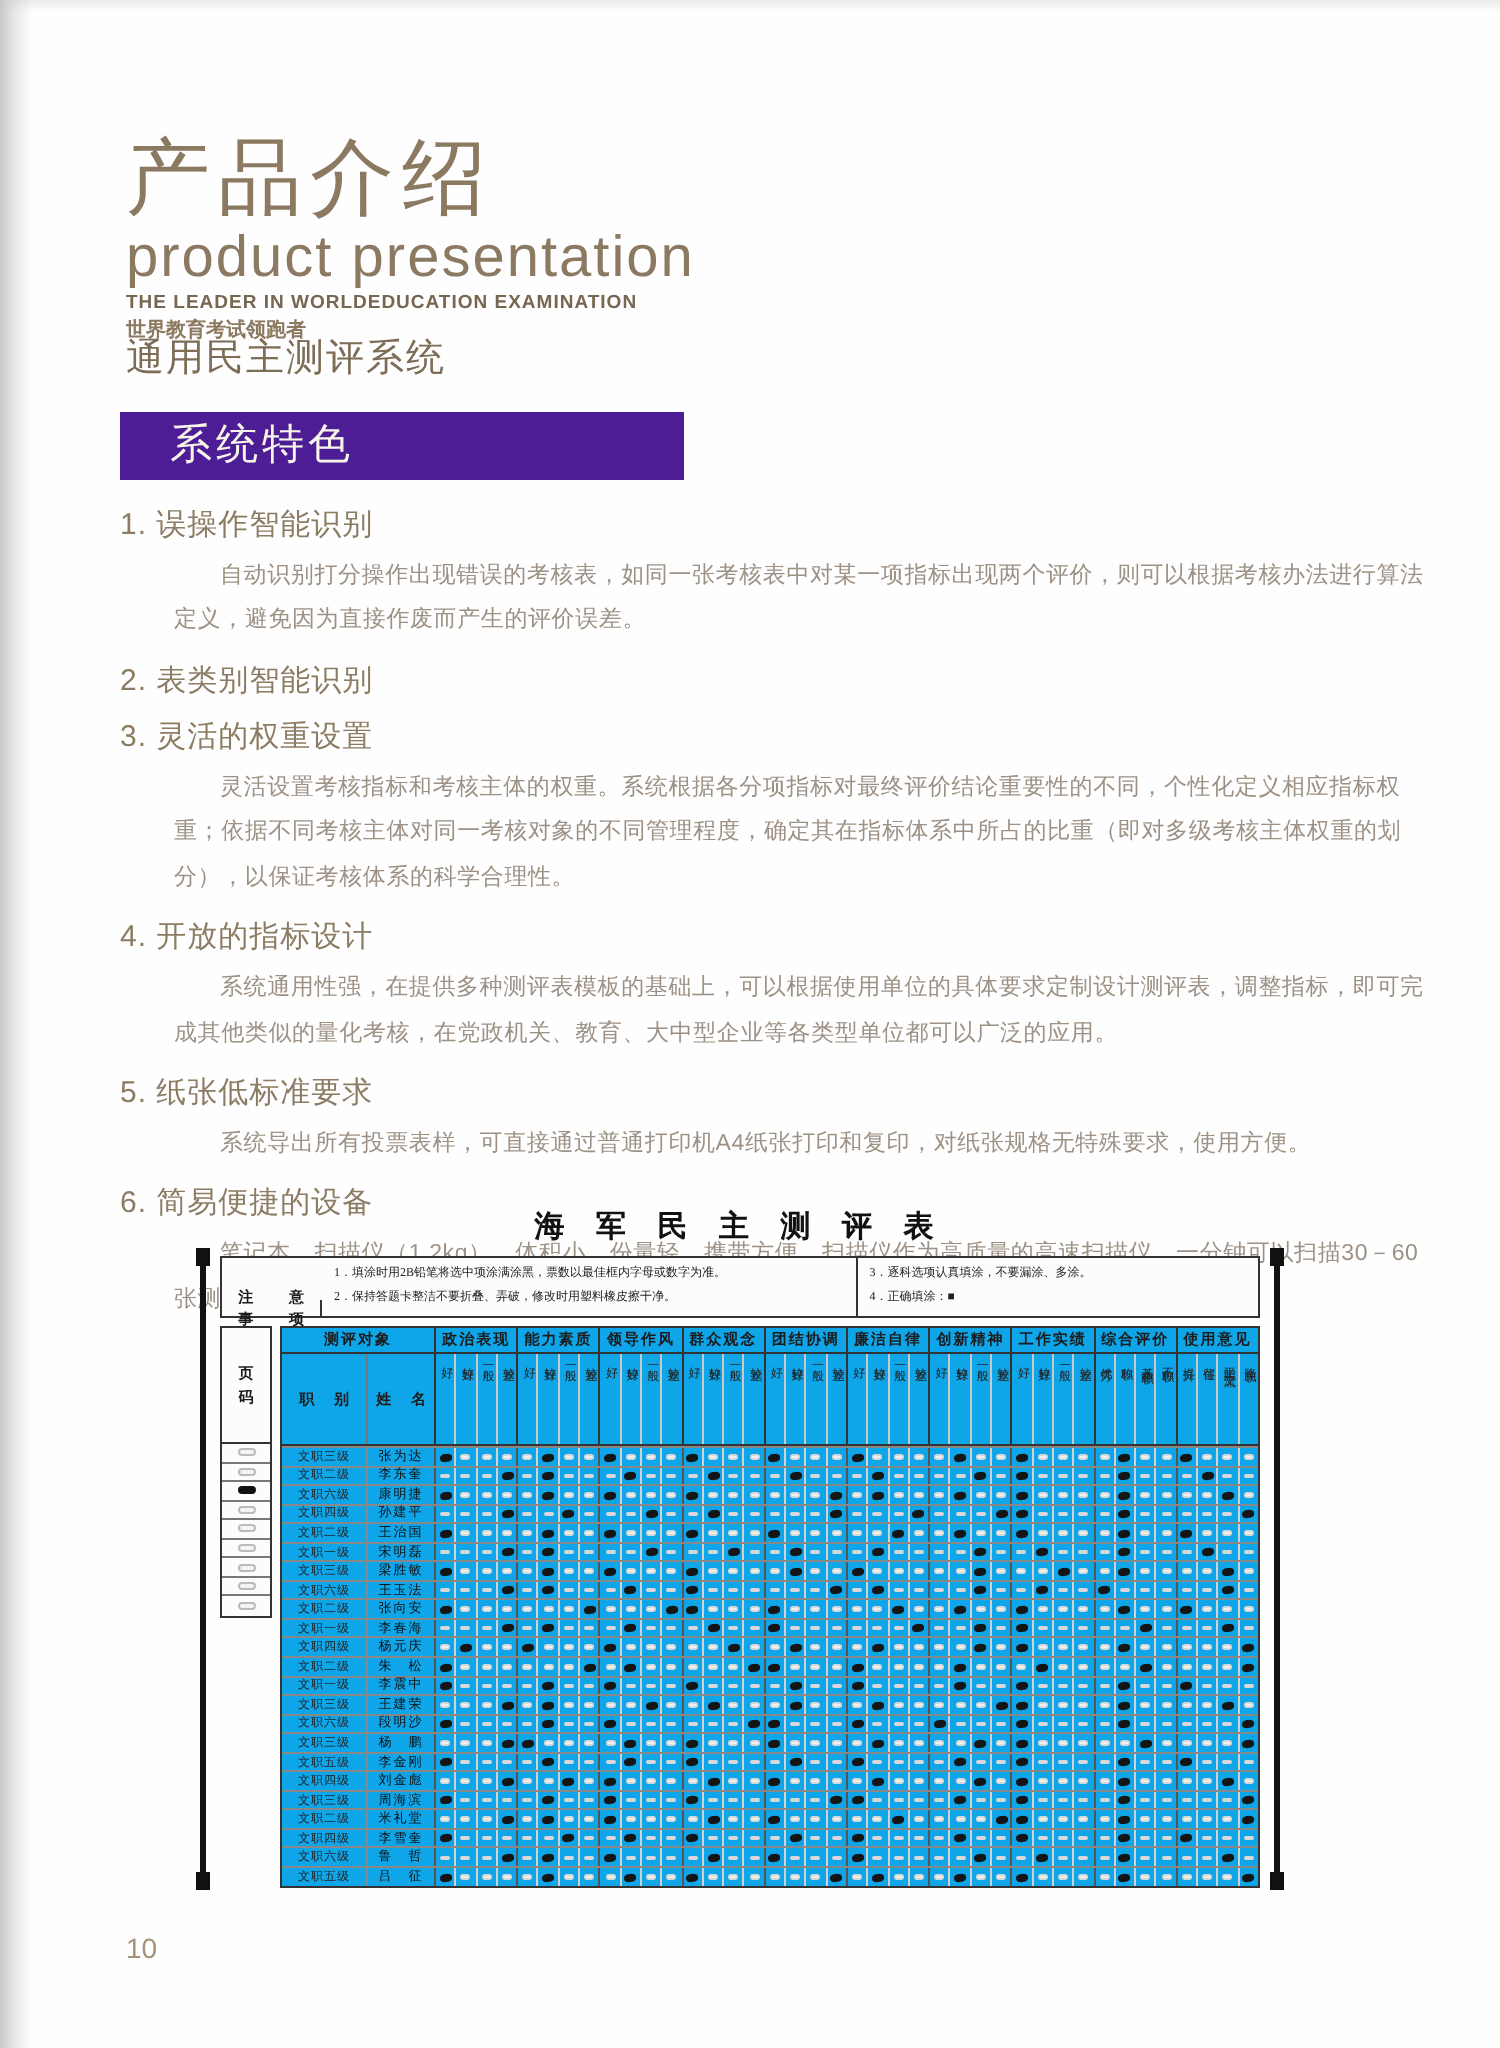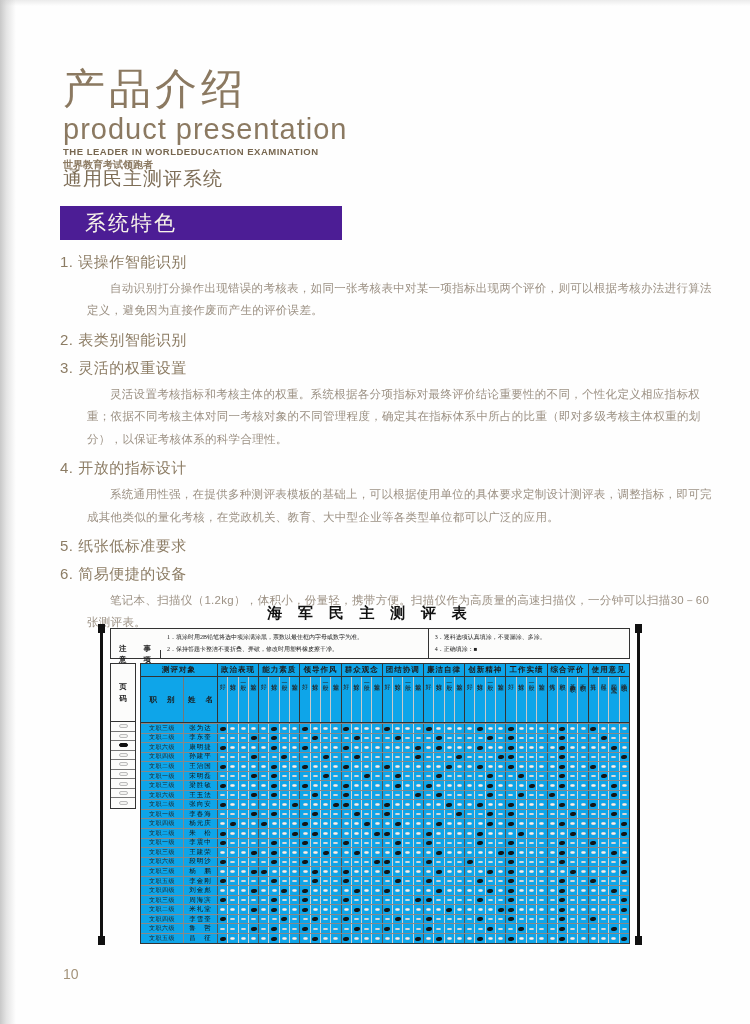--- a/index.html
+++ b/index.html
@@ -35,21 +35,21 @@
   .form-title { text-align:center; font-size:15px; font-weight:bold; letter-spacing:6px; color:#111; }
 
   .regbar { position:absolute; top:24px; width:3px; height:313px; background:#111; }
   .regbar.left { left:0; } .regbar.right { right:0; }
   .regbar:before, .regbar:after { content:""; position:absolute; left:-2px; width:7px; height:9px; background:#111; }
   .regbar:before { top:-4px; } .regbar:after { bottom:-4px; }
 
   .form-inner { position:absolute; left:10px; right:10px; top:24px; }
 
   .notes { display:flex; border:1px solid #333; height:31px; background:#fcfcfb; }
-  .notes-label { width:50px; border-right:1px solid #333; display:flex; flex-direction:row;
+  .notes-label { width:50px; border-right:1px solid #333; display:flex; flex-direction:column;
                  justify-content:center; align-items:center; font-size:7.5px; font-weight:bold; line-height:1.5;margin-top:21px; }
   .notes-label span { letter-spacing:8px; margin-left:8px; }
   .notes-col { padding:3px 4px 0 6px; font-size:6px; line-height:1.95; color:#222; }
   .notes-col.c1 { flex:1.35; border-right:1px solid #333; }
   .notes-col.c2 { flex:1; }
 
   .grid-area { margin-top:4px; display:flex; }
 
   
   .pcol { width:26px; border:1px solid #333; margin-right:4px; align-self:flex-start; background:#fcfcfb;}
@@ -118,20 +118,21 @@
     <div>
       <div class="feat-h">3. 灵活的权重设置</div>
       <div class="feat-b">灵活设置考核指标和考核主体的权重。系统根据各分项指标对最终评价结论重要性的不同，个性化定义相应指标权重；依据不同考核主体对同一考核对象的不同管理程度，确定其在指标体系中所占的比重（即对多级考核主体权重的划分），以保证考核体系的科学合理性。</div>
     </div>
     <div>
       <div class="feat-h">4. 开放的指标设计</div>
       <div class="feat-b">系统通用性强，在提供多种测评表模板的基础上，可以根据使用单位的具体要求定制设计测评表，调整指标，即可完成其他类似的量化考核，在党政机关、教育、大中型企业等各类型单位都可以广泛的应用。</div>
     </div>
     <div>
       <div class="feat-h">5. 纸张低标准要求</div>
+      <div class="feat-b">系统导出所有投票表样，可直接通过普通打印机A4纸张打印和复印，对纸张规格无特殊要求，使用方便。</div>
     </div>
     <div>
       <div class="feat-h">6. 简易便捷的设备</div>
       <div class="feat-b">笔记本、扫描仪（1.2kg），体积小，份量轻，携带方便。扫描仪作为高质量的高速扫描仪，一分钟可以扫描30－60张测评表。</div>
     </div>
   </div>
 
   <div class="form-wrap">
     <div class="form-title">海 军 民 主 测 评 表</div>
     <div class="regbar left"></div>

